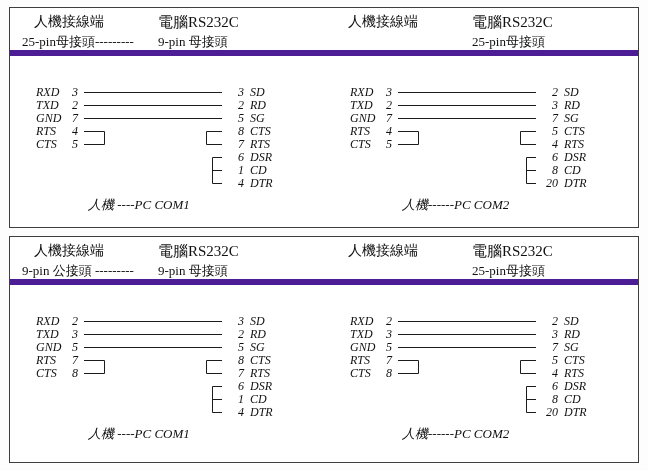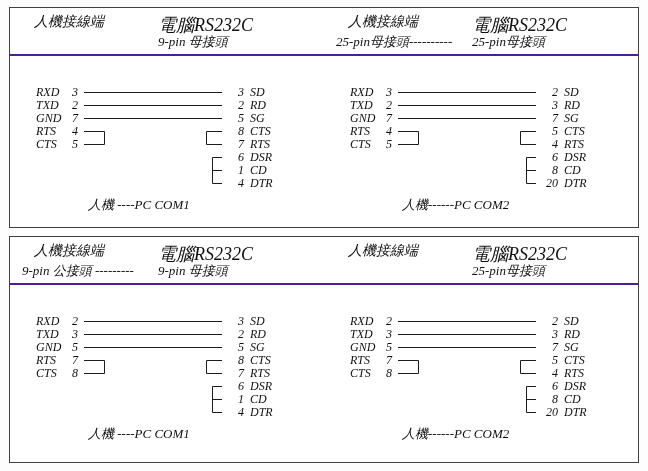--- a/index.html
+++ b/index.html
@@ -11,26 +11,26 @@
   }
   .page { position:relative; width:648px; height:471px; overflow:hidden; }
 
   .panel {
     position:absolute; left:9px; width:630px;
     background:#ffffff; border:1px solid #3f3f3f;
   }
   .panel.p1 { top:7px;   height:221px; }
   .panel.p2 { top:236px; height:227px; }
 
-  .panel-header { position:relative; height:48px; border-bottom:2px solid #4c1d95;font-style:italic; }
+  .panel-header { position:relative; height:48px; border-bottom:6px solid #4c1d95; }
   .hdr-cell { position:absolute; top:0; height:48px; width:314px; }
   .hdr-cell.left  { left:0; }
   .hdr-cell.right { left:314px; }
   .t1 { position:absolute; top:5px;  left:24px;  font-size:14px; white-space:pre; }
-  .t2 { position:absolute; top:5px;  left:148px; font-size:18px; white-space:pre; }
+  .t2 { position:absolute; top:5px;  left:148px; font-size:15px; white-space:pre; }
   .s1 { position:absolute; top:25px; left:12px;  font-size:13px; white-space:pre; }
   .s2 { position:absolute; top:25px; left:148px; font-size:13px; white-space:pre; }
 
   .panel-body { position:relative; width:100%; height:calc(100% - 49px); }
   .diagram { position:absolute; top:0; width:314px; height:100%;font-style:italic; }
   .diagram.left  { left:0; }
   .diagram.right { left:314px; }
 
   .rows { position:absolute; top:30px; left:0; width:314px; height:112px; }
   .rows span {
@@ -49,26 +49,26 @@
 </head>
 <body>
 
 <div class="page">
 
   <section class="panel p1">
     <div class="panel-header">
       <div class="hdr-cell left">
         <span class="t1">人機接線端</span>
         <span class="t2">電腦RS232C</span>
+        <span class="s1"><span>25-pin母接頭</span><span>---------</span></span>
         <span class="s2">9-pin 母接頭</span>
       </div>
       <div class="hdr-cell right">
         <span class="t1">人機接線端</span>
         <span class="t2">電腦RS232C</span>
-        <span class="s1"><span>25-pin母接頭</span><span>----------</span></span>
         <span class="s2">25-pin母接頭</span>
       </div>
     </div>
     <div class="panel-body">
       <div class="diagram left">
         <svg class="wires" width="314" height="112">
             <line x1="74" y1="6.5" x2="212" y2="6.5"></line>
             <line x1="74" y1="19.5" x2="212" y2="19.5"></line>
             <line x1="74" y1="32.5" x2="212" y2="32.5"></line>
             <line x1="74" y1="45.5" x2="94.5" y2="45.5"></line>

